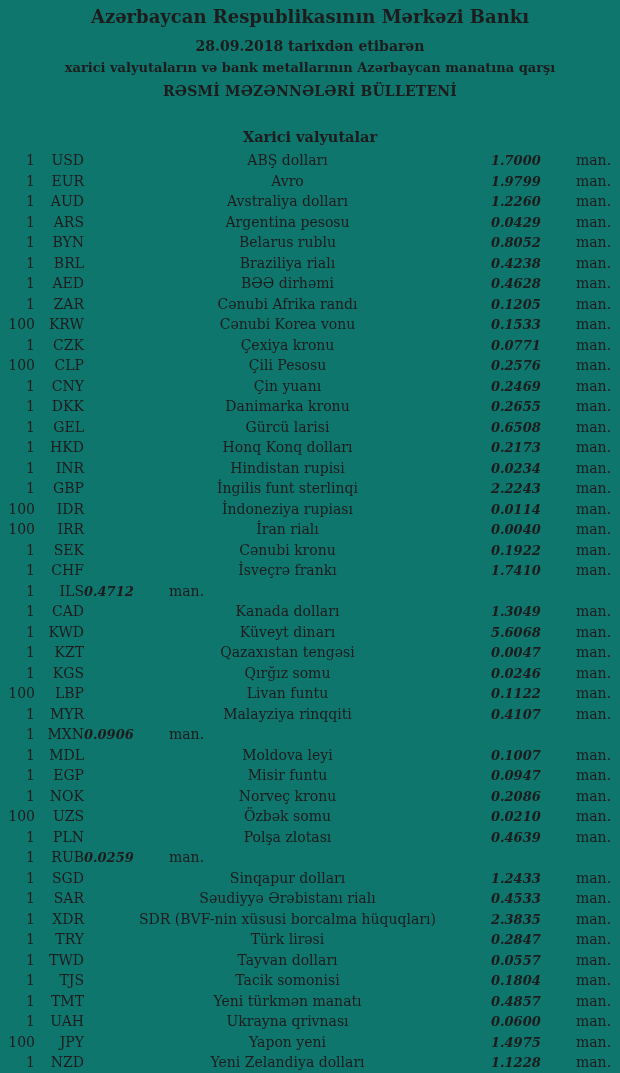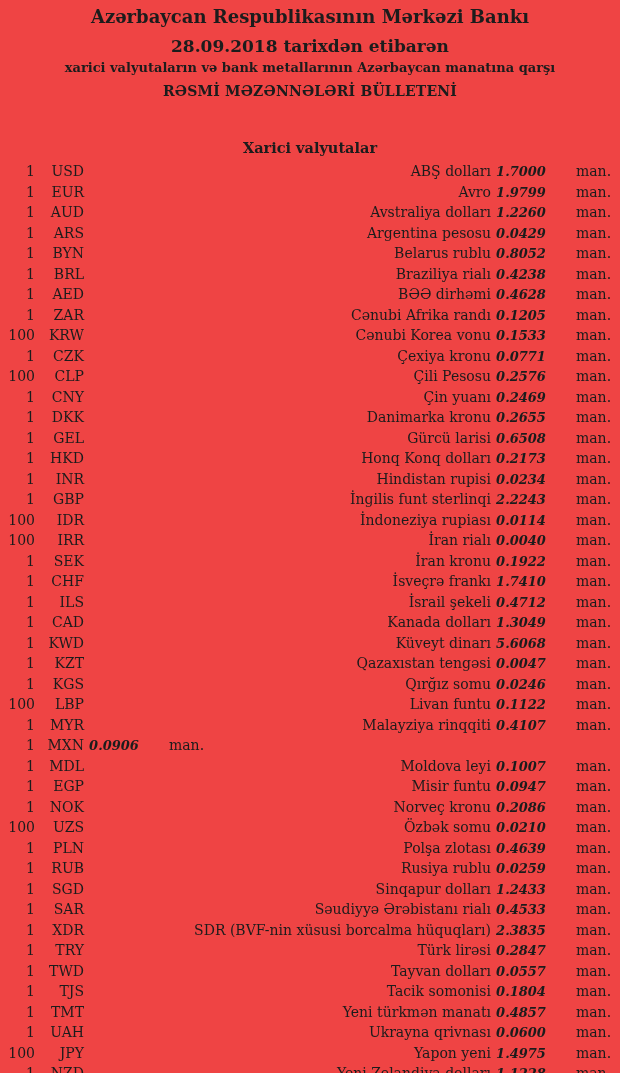--- a/index.html
+++ b/index.html
@@ -4,55 +4,55 @@
 <style>
   html, body {
     margin: 0;
     padding: 0;
     background: #ffffff;
   }
   .page {
     position: relative;
     width: 620px;
     height: 1073px;
-    background: #ef4444;
+    background: #0f766e;
     color: #1c1c1c;
     font-family: "DejaVu Serif", "Liberation Serif", serif;
     overflow: hidden;
   }
   .header {
     text-align: center;
   }
   .bank-title {
     padding-top: 5px;
     font-size: 18px;
     font-weight: 700;
     line-height: 24px;
   }
   .date-line {
     margin-top: 8px;
-    font-size: 17px;
+    font-size: 14px;
     font-weight: 700;
     line-height: 18px;
   }
   .subtitle-line {
     margin-top: 4px;
     font-size: 13px;
     font-weight: 700;
     line-height: 18px;
   }
   .bulletin-line {
     margin-top: 4px;
     font-size: 14px;
     font-weight: 700;
     line-height: 20px;
     letter-spacing: 0.2px;
   }
   .section-title {
-    margin-top: 37px;
+    margin-top: 26px;
     font-size: 14.5px;
     font-weight: 700;
     line-height: 20px;
   }
   .currency-table {
     margin-top: 3px;
     padding-left: 8px;
     padding-right: 22px;
   }
   .row {
@@ -68,27 +68,27 @@
     text-align: right;
     flex: 0 0 auto;
   }
   .code {
     width: 49px;
     text-align: right;
     flex: 0 0 auto;
   }
   .name {
     flex: 1 1 auto;
-    text-align: right;
+    text-align: center;
     overflow: hidden;
   }
   .rate {
     flex: 0 0 auto;
     min-width: 60px;
-    text-align: center;
+    text-align: left;
     font-weight: 700;
     font-style: italic;
     font-size: 13px;
   }
   .unit {
     flex: 0 0 auto;
     width: 47px;
     padding-left: 25px;
     box-sizing: border-box;
     text-align: left;
@@ -256,37 +256,36 @@
         <span class="qty">100</span>
         <span class="code">IRR</span>
         <span class="name">İran rialı</span>
         <span class="rate">0.0040</span>
         <span class="unit">man.</span>
       </div>
 
       <div class="row">
         <span class="qty">1</span>
         <span class="code">SEK</span>
-        <span class="name">İran kronu</span>
+        <span class="name">Cənubi kronu</span>
         <span class="rate">0.1922</span>
         <span class="unit">man.</span>
       </div>
 
       <div class="row">
         <span class="qty">1</span>
         <span class="code">CHF</span>
         <span class="name">İsveçrə frankı</span>
         <span class="rate">1.7410</span>
         <span class="unit">man.</span>
       </div>
 
       <div class="row">
         <span class="qty">1</span>
         <span class="code">ILS</span>
-        <span class="name">İsrail şekeli</span>
         <span class="rate">0.4712</span>
         <span class="unit">man.</span>
       </div>
 
       <div class="row">
         <span class="qty">1</span>
         <span class="code">CAD</span>
         <span class="name">Kanada dolları</span>
         <span class="rate">1.3049</span>
         <span class="unit">man.</span>
@@ -375,21 +374,20 @@
         <span class="qty">1</span>
         <span class="code">PLN</span>
         <span class="name">Polşa zlotası</span>
         <span class="rate">0.4639</span>
         <span class="unit">man.</span>
       </div>
 
       <div class="row">
         <span class="qty">1</span>
         <span class="code">RUB</span>
-        <span class="name">Rusiya rublu</span>
         <span class="rate">0.0259</span>
         <span class="unit">man.</span>
       </div>
 
       <div class="row">
         <span class="qty">1</span>
         <span class="code">SGD</span>
         <span class="name">Sinqapur dolları</span>
         <span class="rate">1.2433</span>
         <span class="unit">man.</span>

